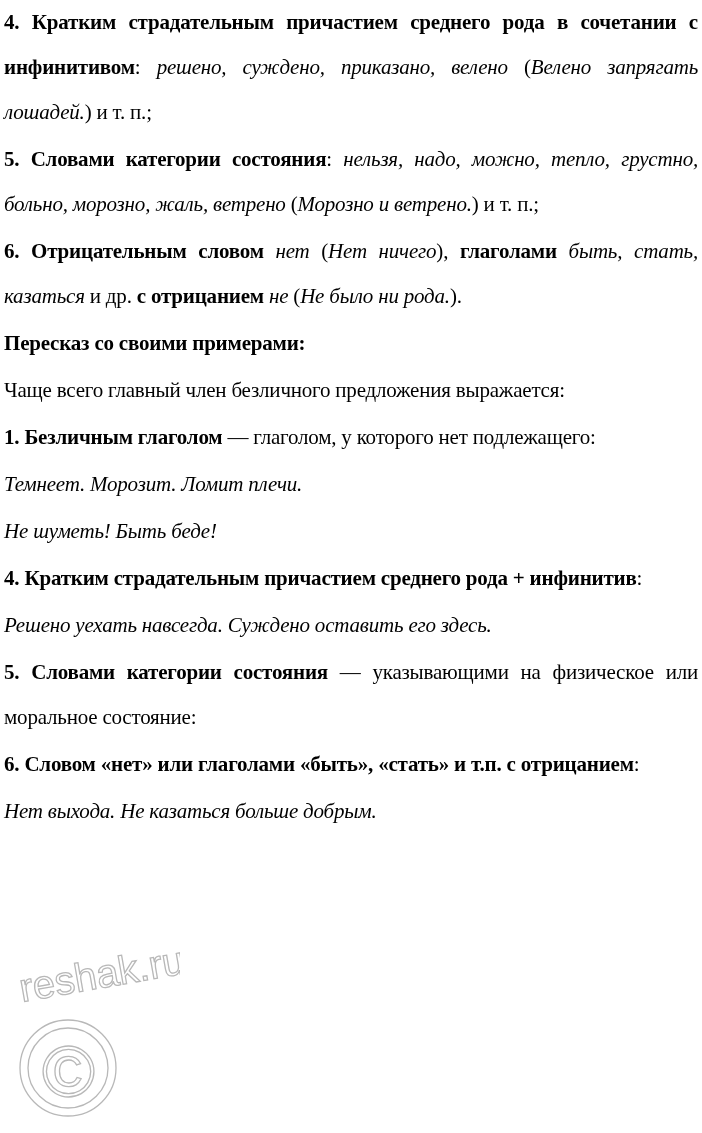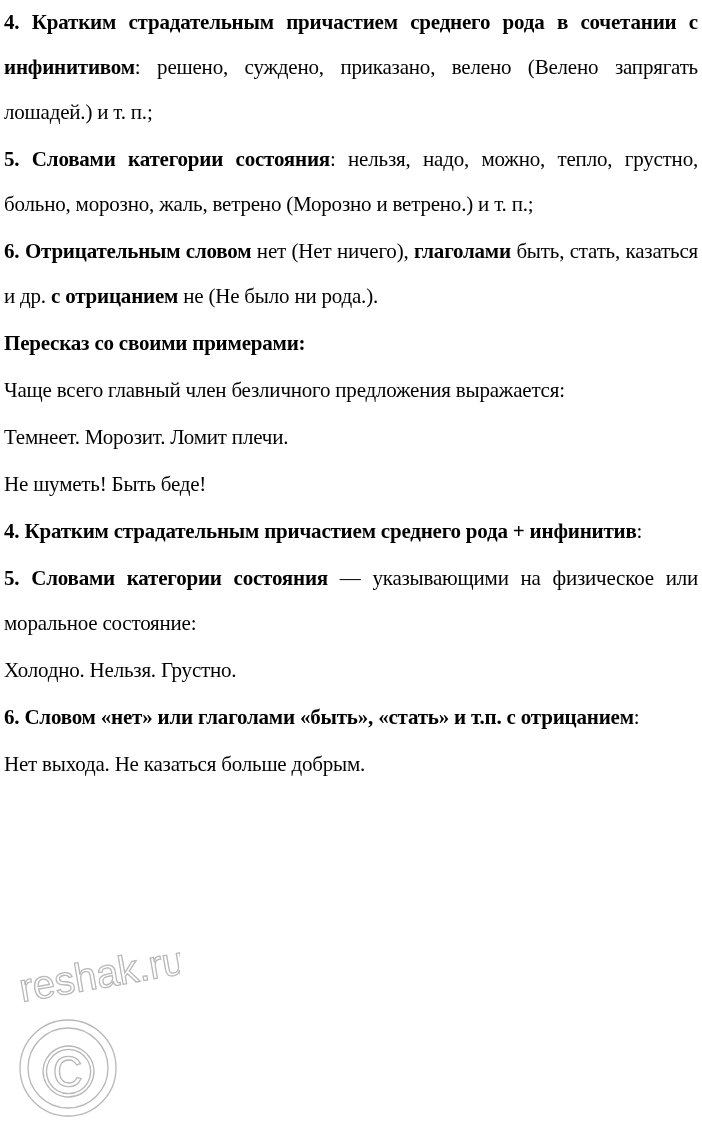--- a/index.html
+++ b/index.html
@@ -23,21 +23,21 @@
       width: 694px;
     }
     .para {
       margin: 0;
       line-height: 45px;
       text-align: justify;
       letter-spacing: -0.2px;
     }
     .para.gap { margin-top: 2px; }
     .b { font-weight: bold; }
-    .i { }
+    .i { font-style: italic; }
 
     
     .watermark {
       position: absolute;
       left: 10px;
       top: 950px;
       width: 170px;
       height: 180px;
       pointer-events: none;
     }
@@ -59,33 +59,36 @@
 
   <p class="para gap">
     <span class="b">6.</span>
     <span class="b">Отрицательным словом</span><span class="i"> нет</span><span> (</span><span class="i">Нет ничего</span><span>), </span><span class="b">глаголами</span><span class="i"> быть, стать, казаться</span><span> и др. </span><span class="b">с отрицанием</span><span class="i"> не</span><span> (</span><span class="i">Не было ни рода.</span><span>).</span>
   </p>
 
   <p class="para gap b">Пересказ со своими примерами:</p>
 
   <p class="para gap">Чаще всего главный член безличного предложения выражается:</p>
 
+  <p class="para gap">
+    <span class="b">1. Безличным глаголом</span><span> — глаголом, у которого нет подлежащего:</span>
+  </p>
   <p class="para gap i">Темнеет. Морозит. Ломит плечи.</p>
 
 
   <p class="para gap i">Не шуметь! Быть беде!</p>
 
   <p class="para gap">
     <span class="b">4. Кратким страдательным причастием среднего рода + инфинитив</span><span>:</span>
   </p>
+  <p class="para gap i">Решено уехать навсегда. Суждено оставить его здесь.</p>
 
   <p class="para gap">
     <span class="b">5. Словами категории состояния</span><span> — указывающими на физическое или моральное состояние:</span>
   </p>
-  <p class="para gap i">Холодно. Нельзя. Грустно.</p>
 
   <p class="para gap">
     <span class="b">6. Словом «нет» или глаголами «быть», «стать» и т.п. с отрицанием</span><span>:</span>
   </p>
   <p class="para gap i">Нет выхода. Не казаться больше добрым.</p>
 
 </div>
 
 <svg class="watermark" viewBox="0 0 170 180" xmlns="http://www.w3.org/2000/svg">
   <g fill="none" stroke="#b8b8b8" stroke-width="1.3">

